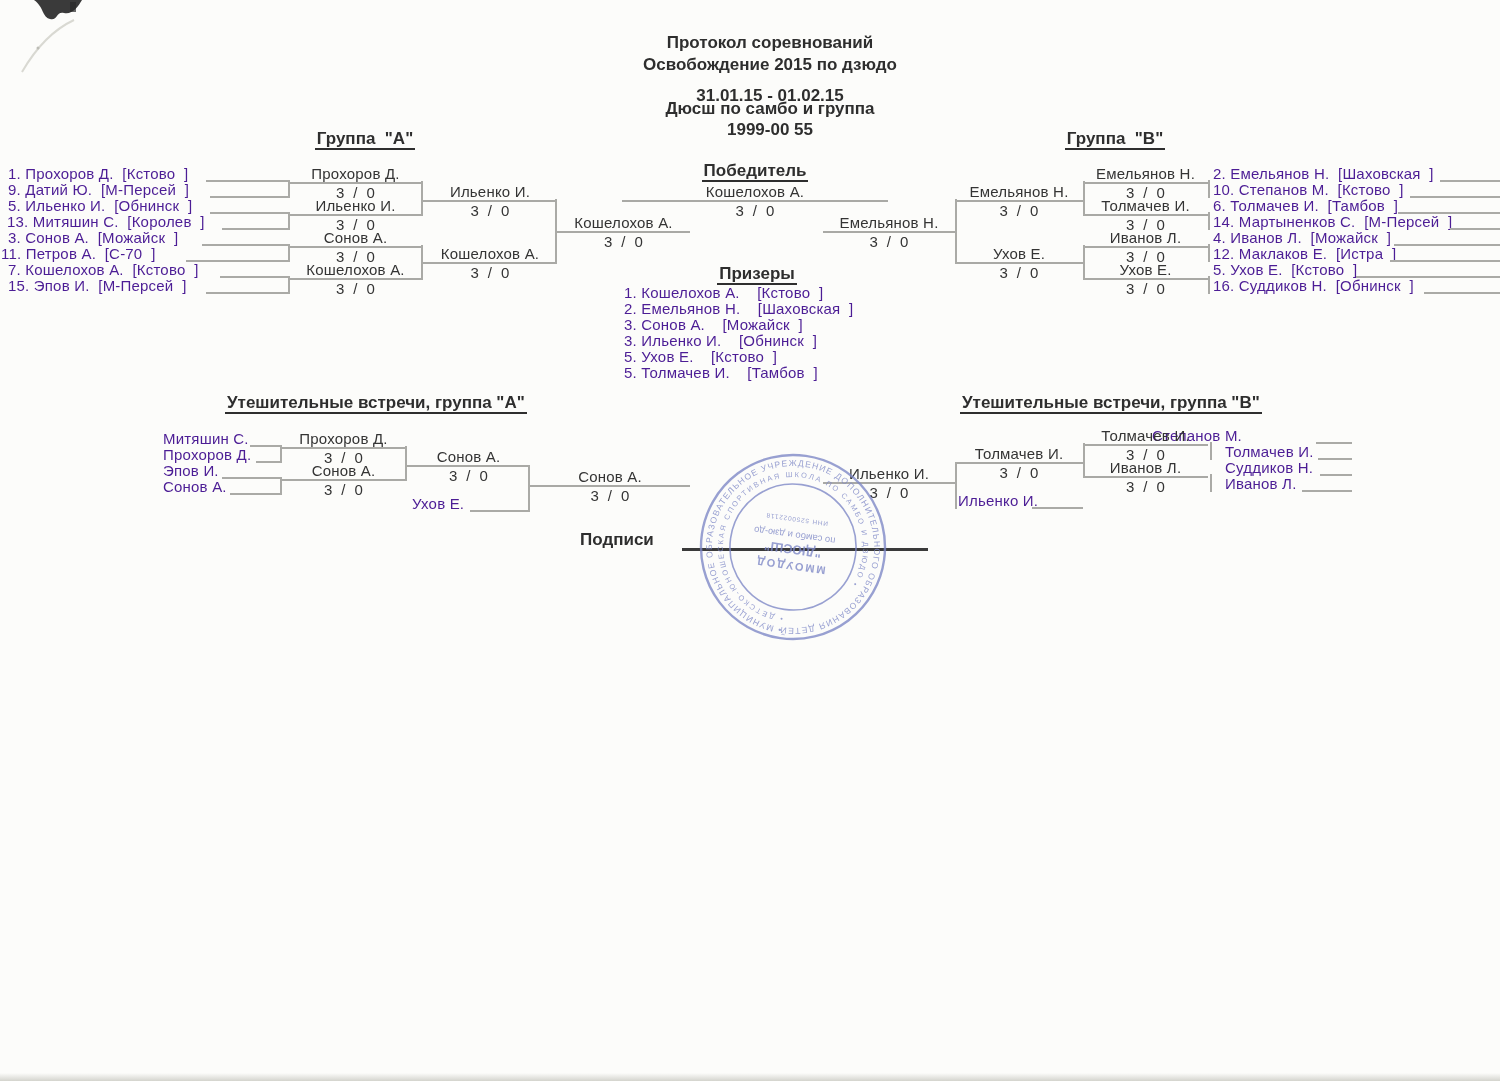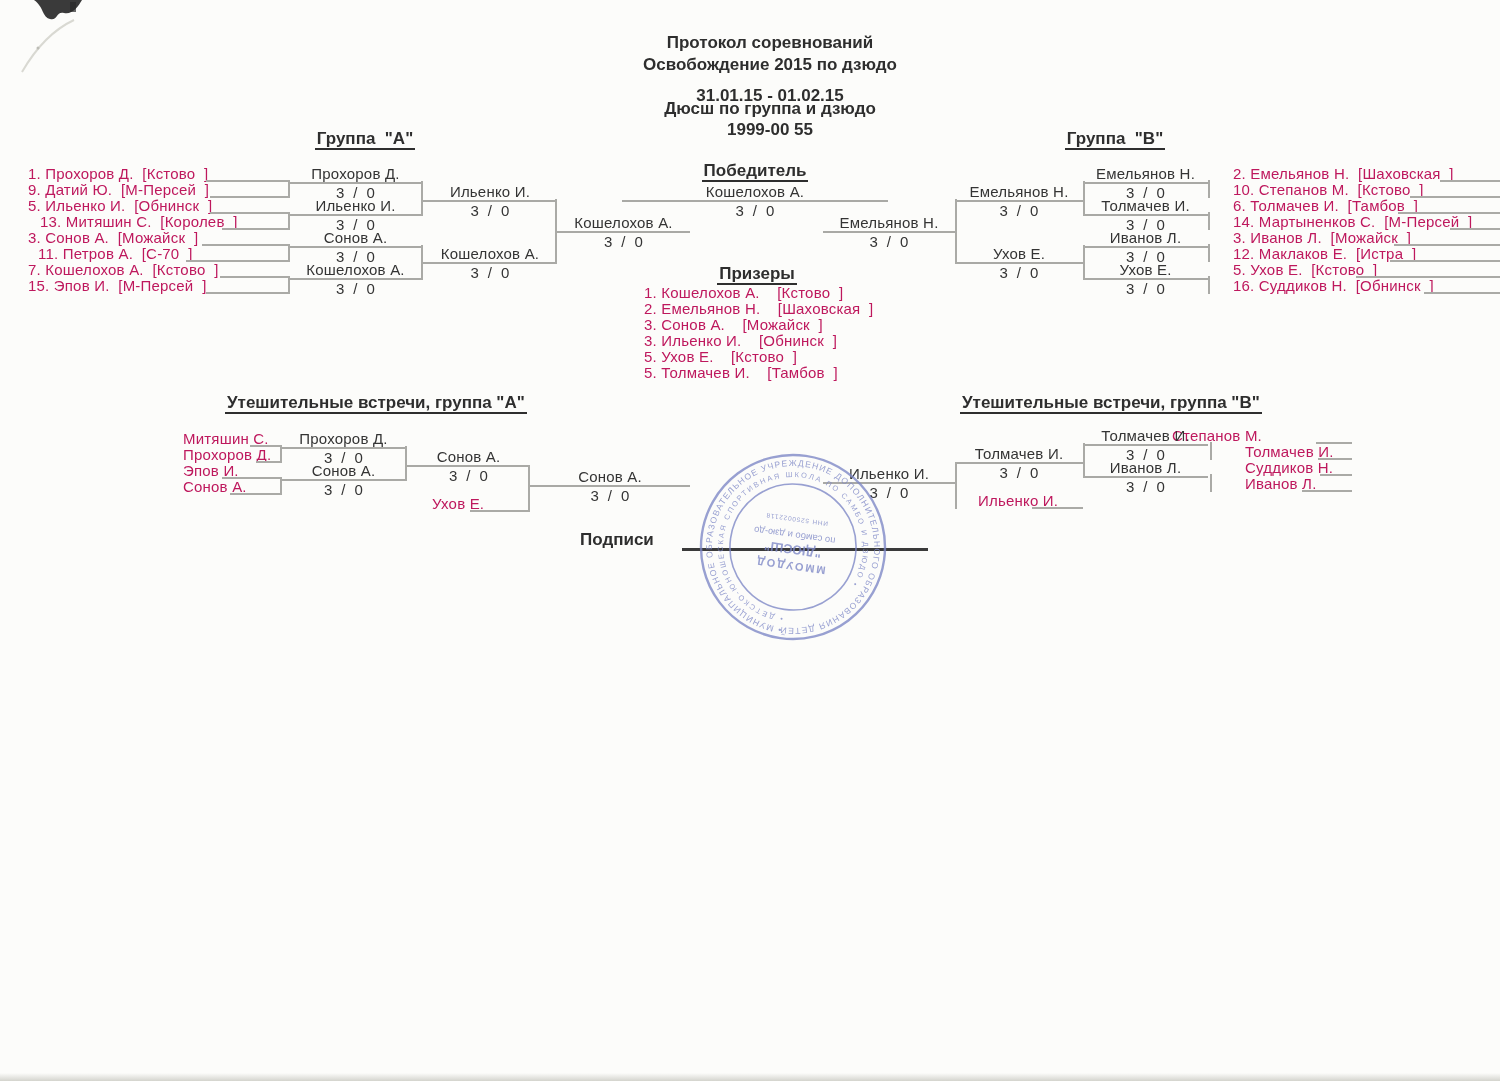--- a/index.html
+++ b/index.html
@@ -1,19 +1,19 @@
 <!DOCTYPE html>
 <html><head>
 <meta charset="utf-8">
 <style>
   html,body{margin:0;padding:0;}
   body{width:1500px;height:1081px;position:relative;background:#fcfcfa;
        font-family:"Liberation Sans",sans-serif;color:#333;overflow:hidden;}
   .page{position:absolute;inset:0;}
-  .t{position:absolute;white-space:pre;font-size:15px;line-height:16px;color:#be185d;letter-spacing:.2px;margin-left:20px;}
+  .t{position:absolute;white-space:pre;font-size:15px;line-height:16px;color:#4c1d95;letter-spacing:.2px;}
   .hd{position:absolute;white-space:pre;font-size:17px;line-height:20px;font-weight:bold;color:#2e2e2e;text-align:center;}
   .ut{border-bottom:2px solid #2e2e2e;padding:0 2px;width:auto;}
   .ln{position:absolute;height:2px;background:#aaaaa6;}
   .vln{position:absolute;width:2px;background:#aaaaa6;}
   .wbox{position:absolute;text-align:center;font-size:15px;color:#343434;letter-spacing:.2px;}
   .wname{line-height:16px;border-bottom:2px solid #a9a9a5;white-space:pre;}
   .wscore{line-height:16px;padding-top:1px;white-space:pre;}
   .sigline{position:absolute;height:2.5px;background:#3a3a3a;}
   .stamp{position:absolute;left:688px;top:442px;opacity:.78;}
   .bottom-edge{position:absolute;left:0;top:1073px;width:1500px;height:8px;
@@ -27,31 +27,31 @@
   <svg class="stampless" style="position:absolute;left:8px;top:0" width="140" height="80" viewBox="0 0 140 80">
     <path d="M26,0 L74,0 C70,7 64,15 56,13 C48,11 50,21 42,19 C34,17 36,7 26,0 Z" fill="#1f1f1f" opacity="0.88"></path>
     <rect x="62" y="2" width="6" height="10" fill="#2a2a2a" opacity="0.7"></rect>
     <path d="M14,72 Q36,34 66,20" stroke="#cfcfc8" stroke-width="2" fill="none" opacity="0.8"></path>
     <circle cx="30" cy="48" r="1.5" fill="#bdbdb6"></circle>
   </svg>
 
   <div class="hd" style="left:570px;top:33px;width:400px">Протокол соревнований</div>
   <div class="hd" style="left:570px;top:55px;width:400px">Освобождение 2015 по дзюдо</div>
   <div class="hd" style="left:570px;top:86px;width:400px">31.01.15 - 01.02.15</div>
-  <div class="hd" style="left:570px;top:99px;width:400px">Дюсш по группа и дзюдо</div>
+  <div class="hd" style="left:570px;top:99px;width:400px">Дюсш по самбо и группа</div>
   <div class="hd" style="left:570px;top:120px;width:400px">1999-00 55</div>
 
   <div class="hd" style="left:300px;top:129px;width:130px"><span class="ut">Группа  "А"</span></div>
 
   <div class="t" style="left:8px;top:166px">1. Прохоров Д.  [Кстово  ]</div>
   <div class="t" style="left:8px;top:182px">9. Датий Ю.  [М-Персей  ]</div>
   <div class="t" style="left:8px;top:198px">5. Ильенко И.  [Обнинск  ]</div>
-  <div class="t" style="left:20px;top:214px">13. Митяшин С.  [Королев  ]</div>
+  <div class="t" style="left:7px;top:214px">13. Митяшин С.  [Королев  ]</div>
   <div class="t" style="left:8px;top:230px">3. Сонов А.  [Можайск  ]</div>
-  <div class="t" style="left:18px;top:246px">11. Петров А.  [С-70  ]</div>
+  <div class="t" style="left:1px;top:246px">11. Петров А.  [С-70  ]</div>
   <div class="t" style="left:8px;top:262px">7. Кошелохов А.  [Кстово  ]</div>
   <div class="t" style="left:8px;top:278px">15. Эпов И.  [М-Персей  ]</div>
 
   <div class="ln" style="left:206px;top:180px;width:82px"></div>
   <div class="ln" style="left:210px;top:196px;width:78px"></div>
   <div class="ln" style="left:210px;top:212px;width:78px"></div>
   <div class="ln" style="left:222px;top:228px;width:66px"></div>
   <div class="ln" style="left:202px;top:244px;width:86px"></div>
   <div class="ln" style="left:186px;top:260px;width:102px"></div>
   <div class="ln" style="left:220px;top:276px;width:68px"></div>
@@ -111,21 +111,21 @@
   <div class="t" style="left:624px;top:333px">3. Ильенко И.    [Обнинск  ]</div>
   <div class="t" style="left:624px;top:349px">5. Ухов Е.    [Кстово  ]</div>
   <div class="t" style="left:624px;top:365px">5. Толмачев И.    [Тамбов  ]</div>
 
   <div class="hd" style="left:1050px;top:129px;width:130px"><span class="ut">Группа  "В"</span></div>
 
   <div class="t" style="left:1213px;top:166px">2. Емельянов Н.  [Шаховская  ]</div>
   <div class="t" style="left:1213px;top:182px">10. Степанов М.  [Кстово  ]</div>
   <div class="t" style="left:1213px;top:198px">6. Толмачев И.  [Тамбов  ]</div>
   <div class="t" style="left:1213px;top:214px">14. Мартыненков С.  [М-Персей  ]</div>
-  <div class="t" style="left:1213px;top:230px">3. Иванов Л.  [Можайск  ]</div>
+  <div class="t" style="left:1213px;top:230px">4. Иванов Л.  [Можайск  ]</div>
   <div class="t" style="left:1213px;top:246px">12. Маклаков Е.  [Истра  ]</div>
   <div class="t" style="left:1213px;top:262px">5. Ухов Е.  [Кстово  ]</div>
   <div class="t" style="left:1213px;top:278px">16. Суддиков Н.  [Обнинск  ]</div>
 
   <div class="ln" style="left:1440px;top:180px;width:60px"></div>
   <div class="ln" style="left:1410px;top:196px;width:90px"></div>
   <div class="ln" style="left:1398px;top:212px;width:102px"></div>
   <div class="ln" style="left:1450px;top:228px;width:50px"></div>
   <div class="ln" style="left:1394px;top:244px;width:106px"></div>
   <div class="ln" style="left:1390px;top:260px;width:110px"></div>

